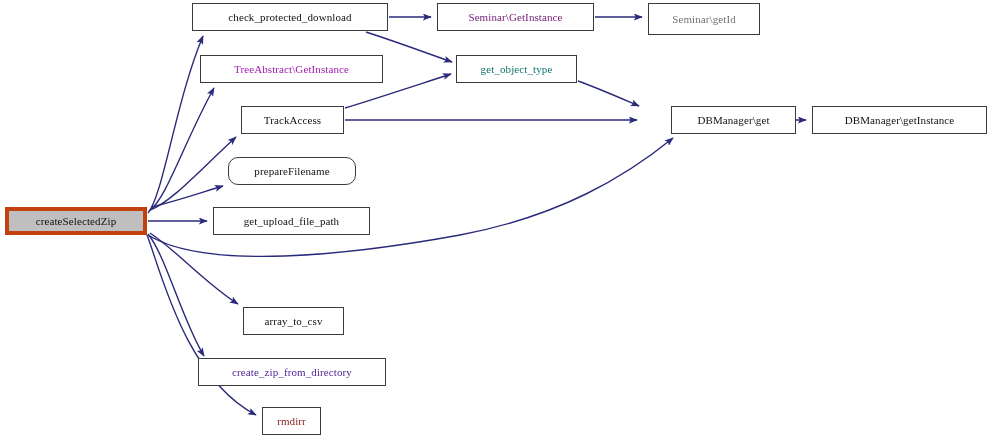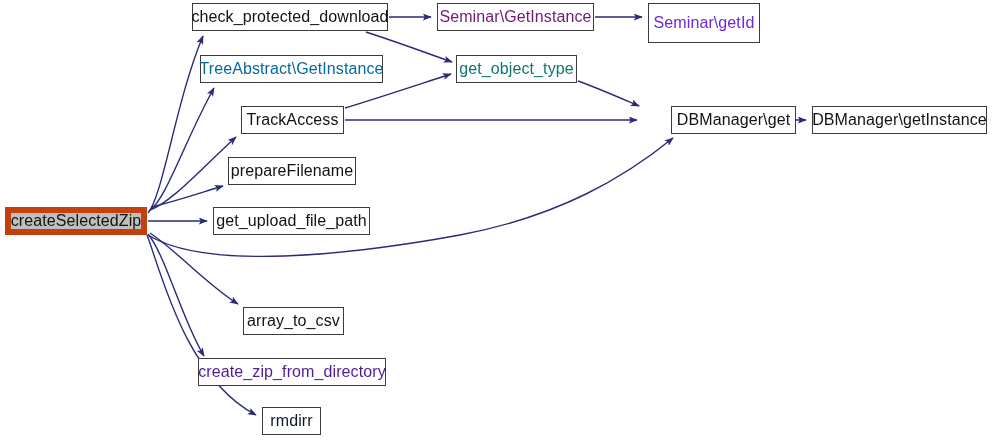--- a/index.html
+++ b/index.html
@@ -23,33 +23,33 @@
     top: 0;
     width: 995px;
     height: 443px;
   }
   .gnode {
     position: absolute;
     box-sizing: border-box;
     border: 1px solid #3b3b3b;
     background: #ffffff;
     color: #121212;
-    font-family: Liberation Sans, sans-serif;
-    font-size: 16px;
+    font-family: Liberation Serif, serif;
+    font-size: 11px;
     line-height: 1;
     display: flex;
     align-items: center;
     justify-content: center;
     white-space: nowrap;
     letter-spacing: 0.1px;
     z-index: 3;
   }
   .gnode.highlight {
     background: #bfbfbf;
-    border: 6px solid #c2410c;
+    border: 4px solid #c2410c;
   }
   .gnode-label {
     pointer-events: none;
   }
 </style>
 </head>
 <body>
 
 <div id="callgraph-canvas" style="width: 995px; height: 443px; background: rgb(255, 255, 255);">
   <svg id="edge-layer" width="995" height="443" viewBox="0 0 995 443" xmlns="http://www.w3.org/2000/svg">
@@ -77,45 +77,45 @@
         <path d="M769,120 L806,120" fill="none" stroke="#2a2a7a" stroke-width="1.4" marker-end="url(#arrowhead)"></path>
       </g>
   </svg>
   <div id="nodes-layer">
       <div class="gnode highlight" style="left: 5px; top: 207px; width: 142px; height: 28px; background: rgb(191, 191, 191); color: rgb(18, 18, 18);">
         <span class="gnode-label">createSelectedZip</span>
       </div>
       <div class="gnode" style="left: 192px; top: 3px; width: 196px; height: 28px; background: rgb(255, 255, 255); border-color: rgb(59, 59, 59); color: rgb(18, 18, 18);">
         <span class="gnode-label">check_protected_download</span>
       </div>
-      <div class="gnode" style="left: 200px; top: 55px; width: 183px; height: 28px; background: rgb(255, 255, 255); border-color: rgb(59, 59, 59); color: #0369a1;">
+      <div class="gnode" style="left: 200px; top: 55px; width: 183px; height: 28px; background: rgb(255, 255, 255); border-color: rgb(59, 59, 59); color: #a21caf;">
         <span class="gnode-label">TreeAbstract\GetInstance</span>
       </div>
       <div class="gnode" style="left: 241px; top: 106px; width: 103px; height: 28px; background: rgb(255, 255, 255); border-color: rgb(59, 59, 59); color: rgb(18, 18, 18);">
         <span class="gnode-label">TrackAccess</span>
       </div>
-      <div class="gnode" style="left: 228px; top: 157px; width: 128px; height: 28px; background: rgb(255, 255, 255); border-color: rgb(59, 59, 59); color: rgb(18, 18, 18);">
+      <div class="gnode" style="left: 228px; top: 157px; width: 128px; height: 28px; background: rgb(255, 255, 255); border-color: rgb(59, 59, 59); color: rgb(18, 18, 18); border-radius: 10px;">
         <span class="gnode-label">prepareFilename</span>
       </div>
       <div class="gnode" style="left: 213px; top: 207px; width: 157px; height: 28px; background: rgb(255, 255, 255); border-color: rgb(59, 59, 59); color: rgb(18, 18, 18);">
         <span class="gnode-label">get_upload_file_path</span>
       </div>
       <div class="gnode" style="left: 243px; top: 307px; width: 101px; height: 28px; background: rgb(255, 255, 255); border-color: rgb(59, 59, 59); color: rgb(18, 18, 18);">
         <span class="gnode-label">array_to_csv</span>
       </div>
       <div class="gnode" style="left: 198px; top: 358px; width: 188px; height: 28px; background: rgb(255, 255, 255); border-color: rgb(59, 59, 59); color: #4c1d95;">
         <span class="gnode-label">create_zip_from_directory</span>
       </div>
-      <div class="gnode" style="left: 262px; top: 407px; width: 59px; height: 28px; background: rgb(255, 255, 255); border-color: rgb(59, 59, 59); color: #0f172a;">
+      <div class="gnode" style="left: 262px; top: 407px; width: 59px; height: 28px; background: rgb(255, 255, 255); border-color: rgb(59, 59, 59); color: #7f1d1d;">
         <span class="gnode-label">rmdirr</span>
       </div>
       <div class="gnode" style="left: 437px; top: 3px; width: 157px; height: 28px; background: rgb(255, 255, 255); border-color: rgb(59, 59, 59); color: #701a75;">
         <span class="gnode-label">Seminar\GetInstance</span>
       </div>
-      <div class="gnode" style="left: 648px; top: 3px; width: 112px; height: 40px; background: rgb(255, 255, 255); border-color: rgb(59, 59, 59); color: #6d28d9;">
+      <div class="gnode" style="left: 648px; top: 3px; width: 112px; height: 32px; background: rgb(255, 255, 255); border-color: rgb(59, 59, 59); color: #737373;">
         <span class="gnode-label">Seminar\getId</span>
       </div>
       <div class="gnode" style="left: 456px; top: 55px; width: 121px; height: 28px; background: rgb(255, 255, 255); border-color: rgb(59, 59, 59); color: #0f766e;">
         <span class="gnode-label">get_object_type</span>
       </div>
       <div class="gnode" style="left: 643px; top: 106px; width: 125px; height: 28px; background: rgb(255, 255, 255); border-color: rgb(59, 59, 59); color: rgb(18, 18, 18); margin-left: 28px;">
         <span class="gnode-label">DBManager\get</span>
       </div>
       <div class="gnode" style="left: 812px; top: 106px; width: 175px; height: 28px; background: rgb(255, 255, 255); border-color: rgb(59, 59, 59); color: rgb(18, 18, 18);">
         <span class="gnode-label">DBManager\getInstance</span>

